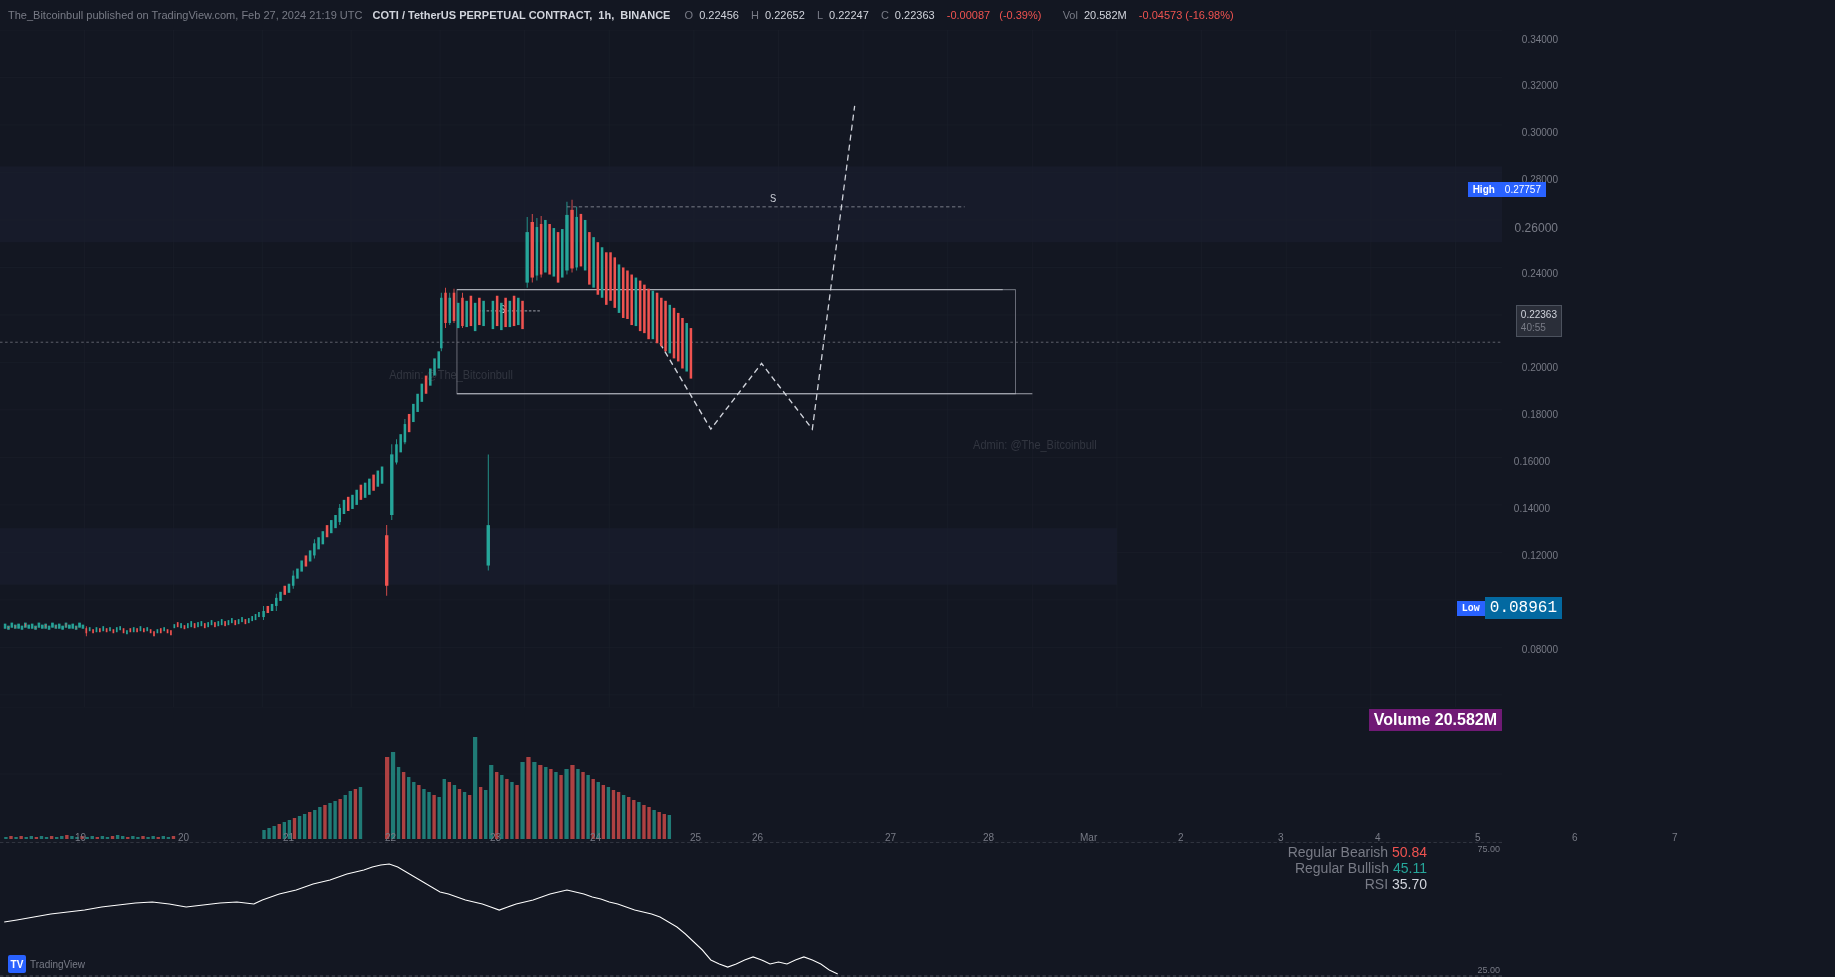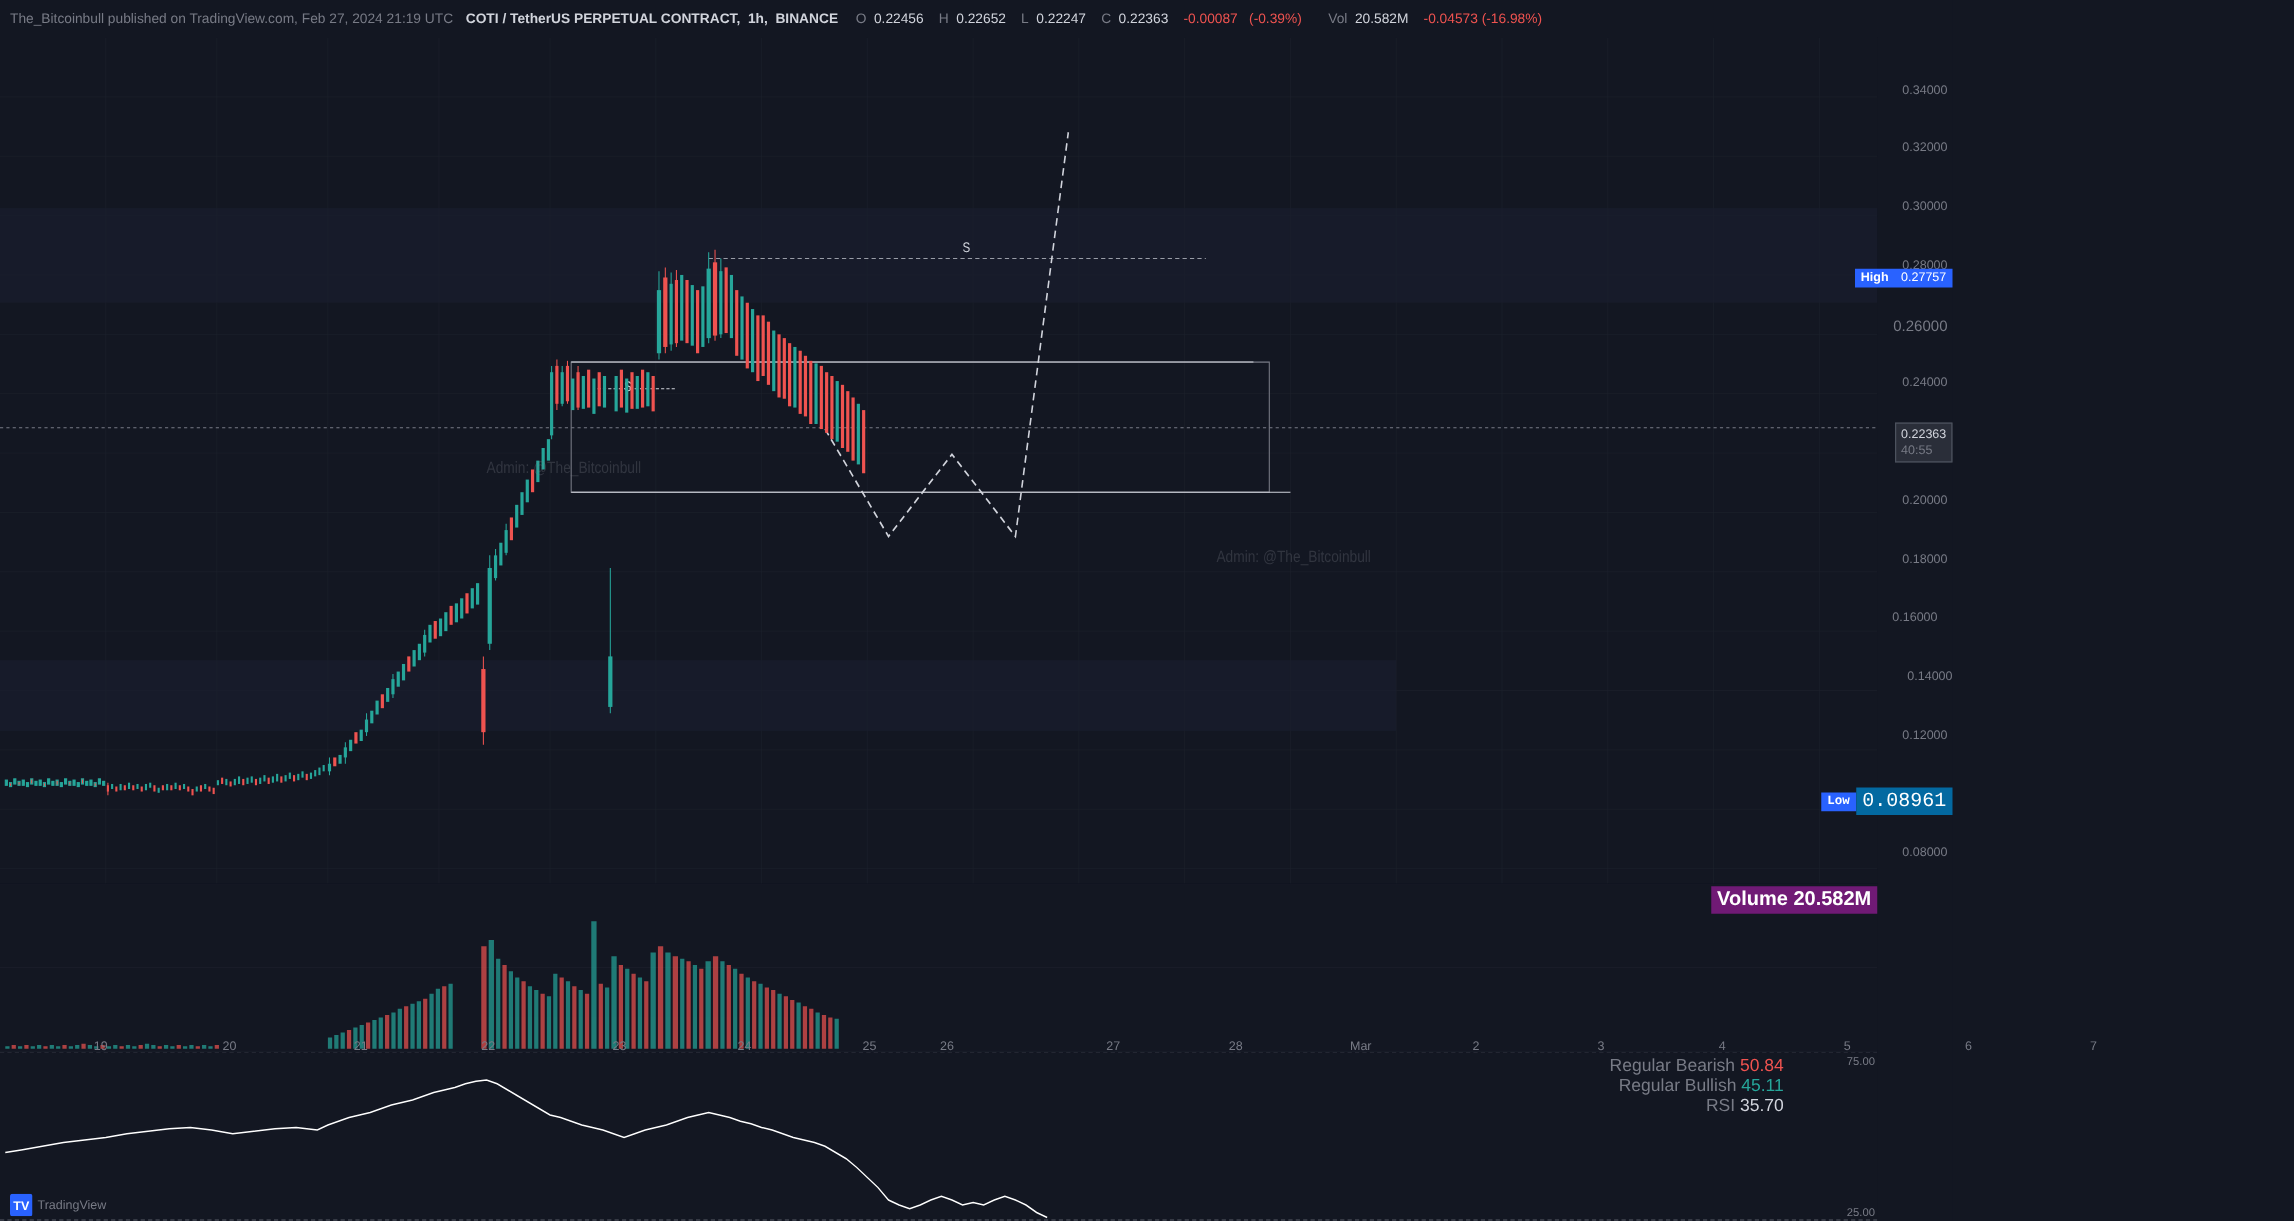--- a/index.html
+++ b/index.html
@@ -60,21 +60,20 @@
     #price-axis {
       position: absolute;
       top: 30px;
       right: 0;
       width: 60px;
       bottom: 270px;
       display: flex;
       flex-direction: column;
       justify-content: space-between;
       padding: 4px 0;
-      margin-top: 33px;
     }
 
     #volume-area {
       position: absolute;
       left: 0;
       right: 60px;
       bottom: 135px;
       height: 135px;
       overflow: hidden;
     }
@@ -439,26 +438,26 @@
     <div style="position:absolute; top:4px; right:4px; font-size:10px; color:#787b86;">0.34000</div>
     <div style="position:absolute; top:50px; right:4px; font-size:10px; color:#787b86;">0.32000</div>
     <div style="position:absolute; top:97px; right:4px; font-size:10px; color:#787b86;">0.30000</div>
     <div style="position:absolute; top:144px; right:4px; font-size:10px; color:#787b86;">0.28000</div>
     <div style="position:absolute; top:191px; right:4px; font-size:12px; color:#787b86;">0.26000</div>
     <div style="position:absolute; top:238px; right:4px; font-size:10px; color:#787b86;">0.24000</div>
     <div style="position:absolute; top:285px; right:4px; font-size:10px; color:#787b86;">0.22000</div>
     <div style="position:absolute; top:332px; right:4px; font-size:10px; color:#787b86;">0.20000</div>
     <div style="position:absolute; top:379px; right:4px; font-size:10px; color:#787b86;">0.18000</div>
     <div style="position:absolute; top:426px; right:12px; font-size:10px; color:#787b86;">0.16000</div>
-    <div style="position:absolute; top:473px; right:0; font-size:10px; color:#787b86;padding-left:24px;">0.14000</div>
+    <div style="position:absolute; top:473px; right:12px; font-size:10px; color:#787b86;padding-left:24px;">0.14000</div>
     <div style="position:absolute; top:520px; right:4px; font-size:10px; color:#787b86;">0.12000</div>
     <div style="position:absolute; top:567px; right:4px; font-size:10px; color:#787b86;">0.10000</div>
     <div style="position:absolute; top:614px; right:4px; font-size:10px; color:#787b86;">0.08000</div>
 
-    <div style="position:absolute; top:152px; right:0; display:flex; align-items:center; gap:0;">
+    <div style="position:absolute; top:152px; right:16px; display:flex; align-items:center; gap:0;">
       <div style="background:#2962ff; color:#fff; font-size:10px; padding:2px 5px; font-weight:bold;">High</div>
       <div style="background:#2962ff; color:#fff; font-size:10px; padding:2px 5px;">0.27757</div>
     </div>
 
     <div style="position:absolute; top:275px; right:0; background:#2a2e39; border:1px solid #4c525e; color:#d1d4dc; font-size:10px; padding:2px 4px; line-height:1.3;">
       <div>0.22363</div>
       <div style="color:#787b86;">40:55</div>
     </div>
 
     <div style="position:absolute; top:567px; right:0; display:flex; align-items:center;">

